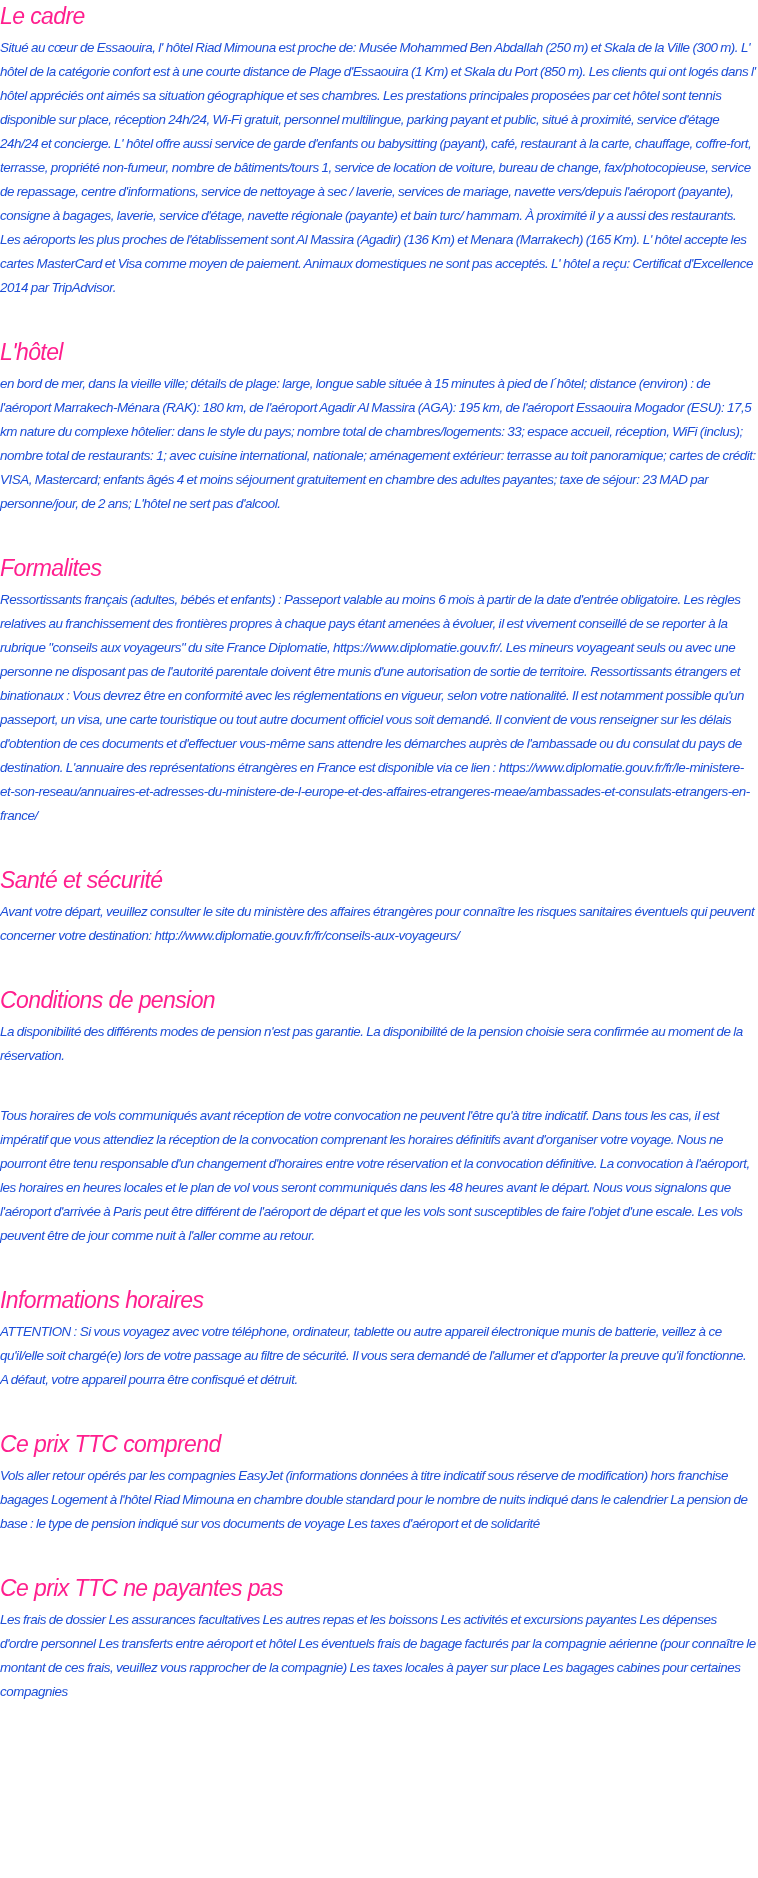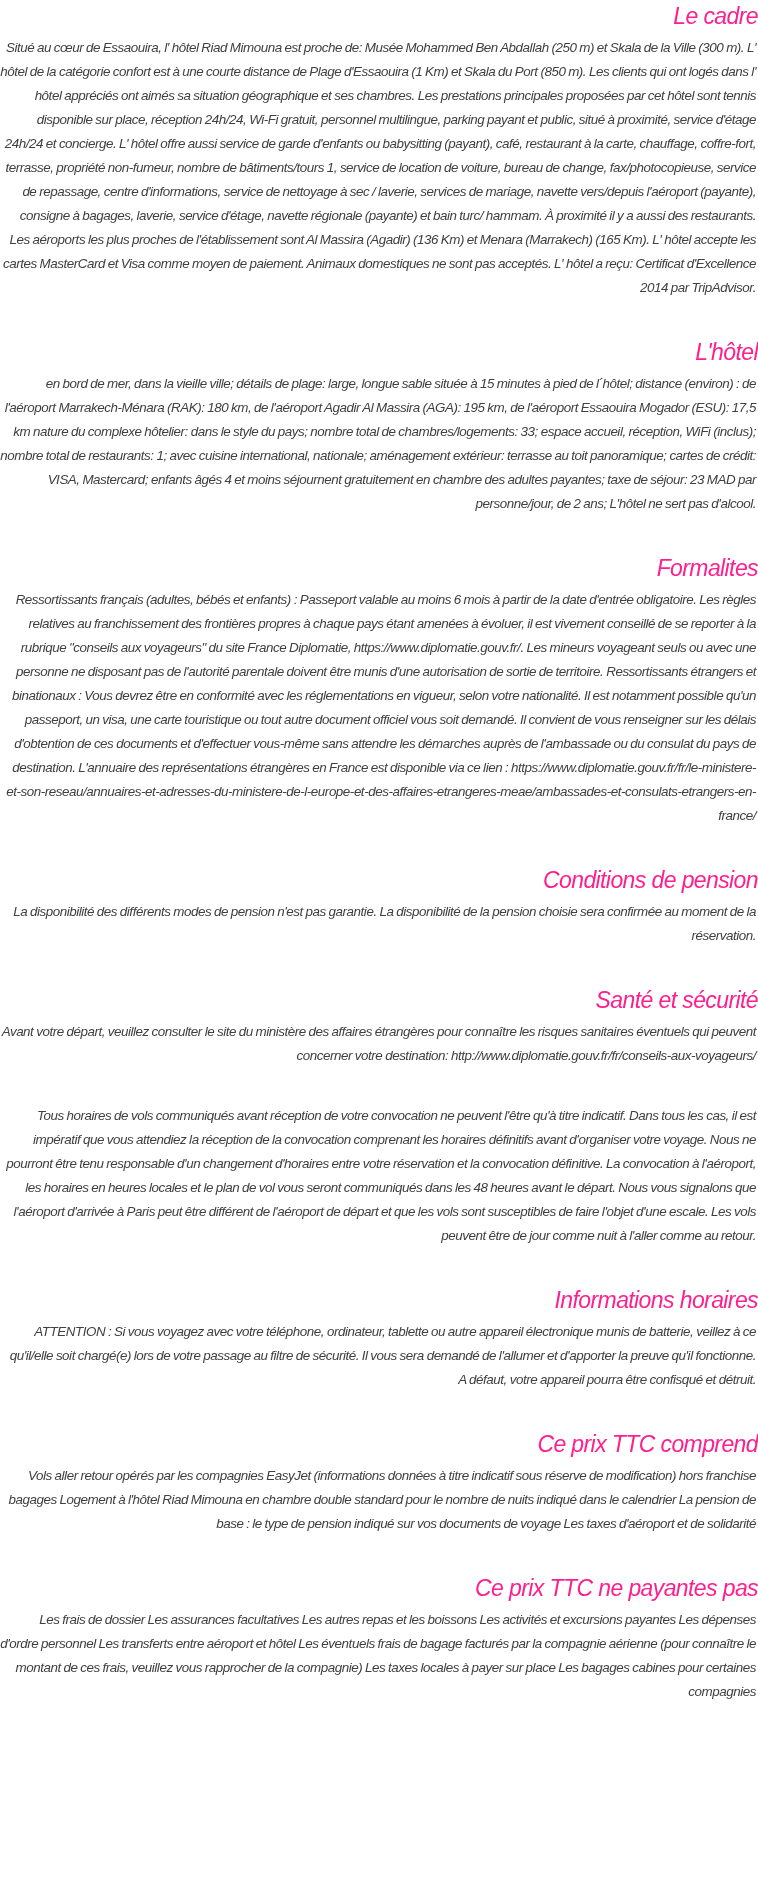--- a/index.html
+++ b/index.html
@@ -9,40 +9,39 @@
     }
     body {
       width: 758px;
       min-height: 1878px;
       overflow: hidden;
     }
     .page {
       padding: 0 0 0 0;
       width: 758px;
       box-sizing: border-box;
-      text-align: right;
     }
     .section {
       margin: 0;
     }
     .section-title {
       font-family: "Liberation Sans", sans-serif;
       font-style: italic;
       font-weight: normal;
       color: #ff1f8e;
       font-size: 23px;
       line-height: 28px;
       margin: 0;
       padding-top: 2px;
       letter-spacing: -0.6px;
     }
     .section-body {
       font-family: "Liberation Sans", sans-serif;
       font-style: italic;
-      color: #404040;
+      color: #1d4ed8;
       font-size: 13.4px;
       line-height: 24px;
       margin: 6px 0 0 0;
       letter-spacing: -0.45px;
       word-spacing: -0.5px;
       padding-right: 2px;
     }
     .section + .section {
       margin-top: 36px;
     }
@@ -61,27 +60,27 @@
     <h2 class="section-title">L'hôtel</h2>
     <p class="section-body">en bord de mer, dans la vieille ville; détails de plage: large, longue sable située à 15 minutes à pied de l´hôtel; distance (environ) : de l'aéroport Marrakech-Ménara (RAK): 180 km, de l'aéroport Agadir Al Massira (AGA): 195 km, de l'aéroport Essaouira Mogador (ESU): 17,5 km nature du complexe hôtelier: dans le style du pays; nombre total de chambres/logements: 33; espace accueil, réception, WiFi (inclus); nombre total de restaurants: 1; avec cuisine international, nationale; aménagement extérieur: terrasse au toit panoramique; cartes de crédit: VISA, Mastercard; enfants âgés 4 et moins séjournent gratuitement en chambre des adultes payantes; taxe de séjour: 23 MAD par personne/jour, de 2 ans; L'hôtel ne sert pas d'alcool.</p>
   </div>
 
   <div class="section">
     <h2 class="section-title">Formalites</h2>
     <p class="section-body">Ressortissants français (adultes, bébés et enfants) : Passeport valable au moins 6 mois à partir de la date d'entrée obligatoire. Les règles relatives au franchissement des frontières propres à chaque pays étant amenées à évoluer, il est vivement conseillé de se reporter à la rubrique "conseils aux voyageurs" du site France Diplomatie, https://www.diplomatie.gouv.fr/. Les mineurs voyageant seuls ou avec une personne ne disposant pas de l'autorité parentale doivent être munis d'une autorisation de sortie de territoire. Ressortissants étrangers et binationaux : Vous devrez être en conformité avec les réglementations en vigueur, selon votre nationalité. Il est notamment possible qu'un passeport, un visa, une carte touristique ou tout autre document officiel vous soit demandé. Il convient de vous renseigner sur les délais d'obtention de ces documents et d'effectuer vous-même sans attendre les démarches auprès de l'ambassade ou du consulat du pays de destination. L'annuaire des représentations étrangères en France est disponible via ce lien : https://www.diplomatie.gouv.fr/fr/le-ministere-et-son-reseau/annuaires-et-adresses-du-ministere-de-l-europe-et-des-affaires-etrangeres-meae/ambassades-et-consulats-etrangers-en-france/</p>
   </div>
 
   <div class="section">
-    <h2 class="section-title">Conditions de pension</h2>
-    <p class="section-body">La disponibilité des différents modes de pension n'est pas garantie. La disponibilité de la pension choisie sera confirmée au moment de la réservation.</p>
+    <h2 class="section-title">Santé et sécurité</h2>
+    <p class="section-body">Avant votre départ, veuillez consulter le site du ministère des affaires étrangères pour connaître les risques sanitaires éventuels qui peuvent concerner votre destination: http://www.diplomatie.gouv.fr/fr/conseils-aux-voyageurs/</p>
   </div>
 
   <div class="section">
-    <h2 class="section-title">Santé et sécurité</h2>
-    <p class="section-body">Avant votre départ, veuillez consulter le site du ministère des affaires étrangères pour connaître les risques sanitaires éventuels qui peuvent concerner votre destination: http://www.diplomatie.gouv.fr/fr/conseils-aux-voyageurs/</p>
+    <h2 class="section-title">Conditions de pension</h2>
+    <p class="section-body">La disponibilité des différents modes de pension n'est pas garantie. La disponibilité de la pension choisie sera confirmée au moment de la réservation.</p>
   </div>
 
   <div class="section">
     <p class="section-body">Tous horaires de vols communiqués avant réception de votre convocation ne peuvent l'être qu'à titre indicatif. Dans tous les cas, il est impératif que vous attendiez la réception de la convocation comprenant les horaires définitifs avant d'organiser votre voyage. Nous ne pourront être tenu responsable d'un changement d'horaires entre votre réservation et la convocation définitive. La convocation à l'aéroport, les horaires en heures locales et le plan de vol vous seront communiqués dans les 48 heures avant le départ. Nous vous signalons que l'aéroport d'arrivée à Paris peut être différent de l'aéroport de départ et que les vols sont susceptibles de faire l'objet d'une escale. Les vols peuvent être de jour comme nuit à l'aller comme au retour.</p>
   </div>
 
   <div class="section">
     <h2 class="section-title">Informations horaires</h2>
     <p class="section-body">ATTENTION : Si vous voyagez avec votre téléphone, ordinateur, tablette ou autre appareil électronique munis de batterie, veillez à ce qu'il/elle soit chargé(e) lors de votre passage au filtre de sécurité. Il vous sera demandé de l'allumer et d'apporter la preuve qu'il fonctionne. A défaut, votre appareil pourra être confisqué et détruit.</p>
   </div>

